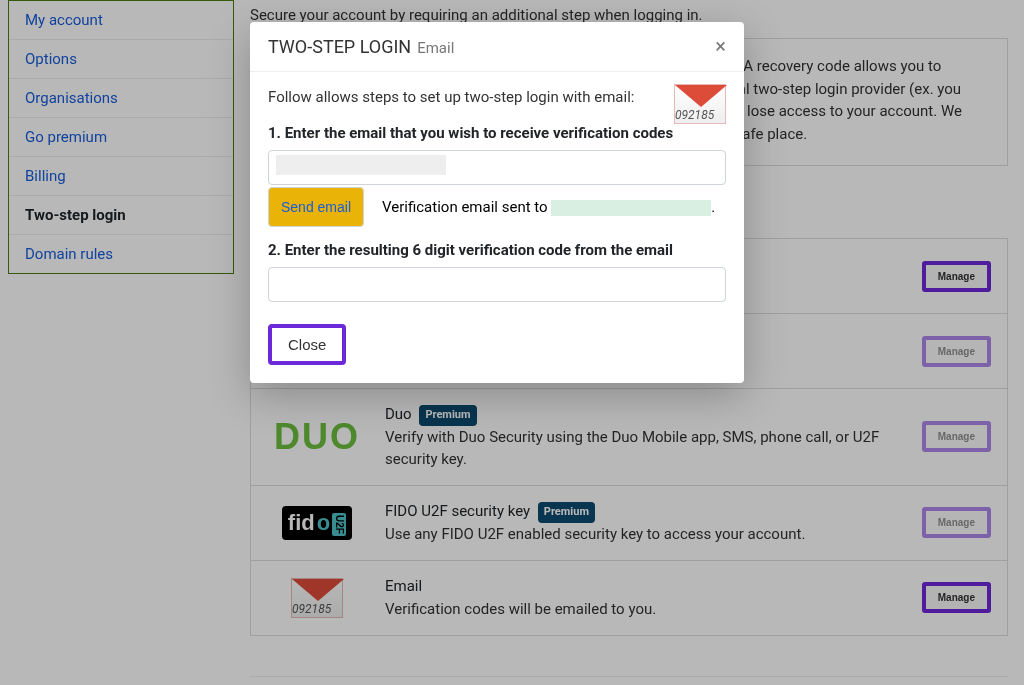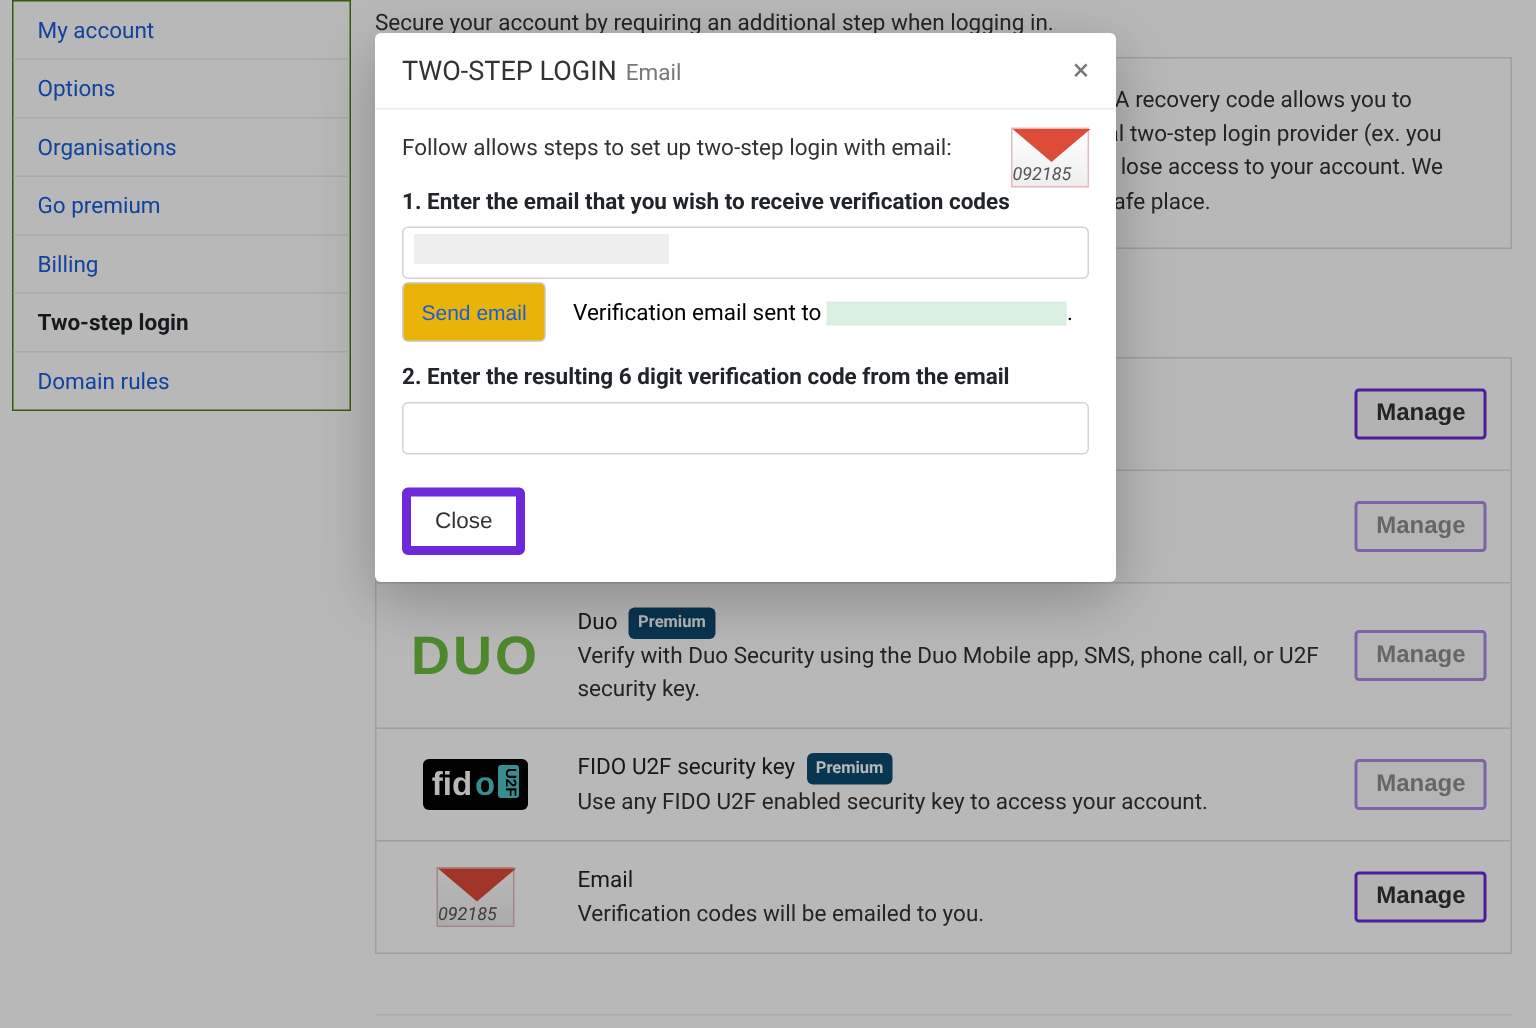--- a/index.html
+++ b/index.html
@@ -14,27 +14,27 @@
   .recovery-box{border:1px solid #ddd;padding:16px 18px 20px 18px;margin-bottom:28px;}
   .recovery-text{line-height:1.5;color:#333;max-width:720px;}
   .providers{border:1px solid #ddd;}
   .provider-row{display:flex;align-items:center;padding:14px 16px;border-bottom:1px solid #ddd;gap:18px;}
   .provider-row:last-child{border-bottom:none;}
   .provider-icon{width:100px;height:46px;display:flex;align-items:center;justify-content:center;flex-shrink:0;}
   .provider-text{flex:1;line-height:1.5;}
   .provider-title{font-weight:400;color:#212529;}
   .provider-desc{color:#333;}
   .premium-badge{background:#0c4a6e;color:#fff;font-size:11px;font-weight:700;padding:2px 6px;border-radius:4px;margin-left:4px;display:inline-block;vertical-align:1px;}
-  .manage-btn{background:#f8f9fa;border:2px solid #6d28d9;color:#333;padding:6px 12px;font-weight:600;font-size:16px;cursor:pointer;border-radius:3px;}
+  .manage-btn{background:#f8f9fa;border:4px solid #6d28d9;color:#333;padding:6px 12px;font-weight:600;font-size:10px;cursor:pointer;border-radius:3px;}
   .manage-btn.disabled{opacity:.55;}
   .hr{border:none;border-top:1px solid #eee;margin-top:40px;}
   
   .logo-auth svg,.logo-yubi,.logo-duo,.logo-fido,.logo-gmail{display:block;}
   .logo-duo{font-family:Arial,sans-serif;font-weight:900;font-size:36px;color:#6cbf3f;letter-spacing:2px;}
-  .logo-fido{background:#000;color:#fff;font-family:Arial,sans-serif;font-weight:700;font-size:22px;padding:4px 6px;border-radius:4px;display:flex;align-items:flex-start;gap:2px;}
+  .logo-fido{background:#000;color:#fff;font-family:Arial,sans-serif;font-weight:700;font-size:22px;padding:4px 6px;border-radius:4px;display:flex;align-items:flex-end;gap:2px;}
   .logo-fido .o{color:#4fc3c7;}
   .logo-fido .u2f{background:#4fc3c7;color:#000;font-size:10px;padding:2px 2px;line-height:1;writing-mode:vertical-rl;text-orientation:mixed;border-radius:2px;}
   .logo-gmail{position:relative;width:52px;height:40px;background:linear-gradient(#fff,#eee);border:1px solid #e6b8b8;}
   .logo-gmail::before{content:"";position:absolute;left:0;top:0;border-left:26px solid transparent;border-right:26px solid transparent;border-top:22px solid #dd4b39;}
   .logo-gmail .code{position:absolute;bottom:1px;left:0;right:12px;text-align:center;font-size:12px;color:#555;font-style:italic;}
   
   .backdrop{position:absolute;inset:0;background:rgba(0,0,0,.28);}
   .modal{position:absolute;left:250px;top:22px;width:494px;background:#fff;border-radius:4px;box-shadow:0 12px 40px rgba(0,0,0,.25);}
   .modal-header{display:flex;align-items:baseline;padding:14px 18px 14px 18px;border-bottom:1px solid #eee;}
   .modal-title{font-size:18px;color:#333;font-weight:400;}
@@ -44,21 +44,21 @@
   .modal-lead{color:#333;margin-bottom:18px;}
   .modal-gmail{float:right;margin-left:12px;margin-top:-4px;}
   .step-label{font-weight:700;color:#212529;margin:14px 0 8px 0;}
   .text-input{width:100%;border:1px solid #ced4da;border-radius:4px;padding:8px 10px;font-size:15px;color:#495057;background:#fff;}
   .send-row{display:flex;align-items:center;gap:18px;margin-top:12px;}
   .send-btn{border:1px solid #ced4da;background:#eab308;color:#175ddc;padding:11px 12px;font-size:14px;border-radius:4px;cursor:pointer;}
   .sent-msg{color:#000000;}
   .sent-redacted{display:inline-block;width:160px;height:16px;background:#d9efe1;vertical-align:middle;}
   .modal-footer{padding:14px 18px 18px 18px;display:flex;gap:12px;}
   .btn-primary{background:#175ddc;color:#fff;border:none;padding:8px 16px;font-weight:600;border-radius:4px;cursor:pointer;font-size:15px;}
-  .btn-secondary{background:#fff;color:#333;border:6px solid #6d28d9;padding:8px 16px;border-radius:4px;cursor:pointer;font-size:15px;}
+  .btn-secondary{background:#fff;color:#333;border:4px solid #6d28d9;padding:8px 16px;border-radius:4px;cursor:pointer;font-size:15px;}
   .redacted{display:inline-block;width:170px;height:20px;background:#eee;vertical-align:middle;}
 </style>
 </head>
 <body>
 
 <div class="page">
   <div class="sidebar">
     <div class="sidebar-item">My account</div>
     <div class="sidebar-item">Options</div>
     <div class="sidebar-item">Organisations</div>

